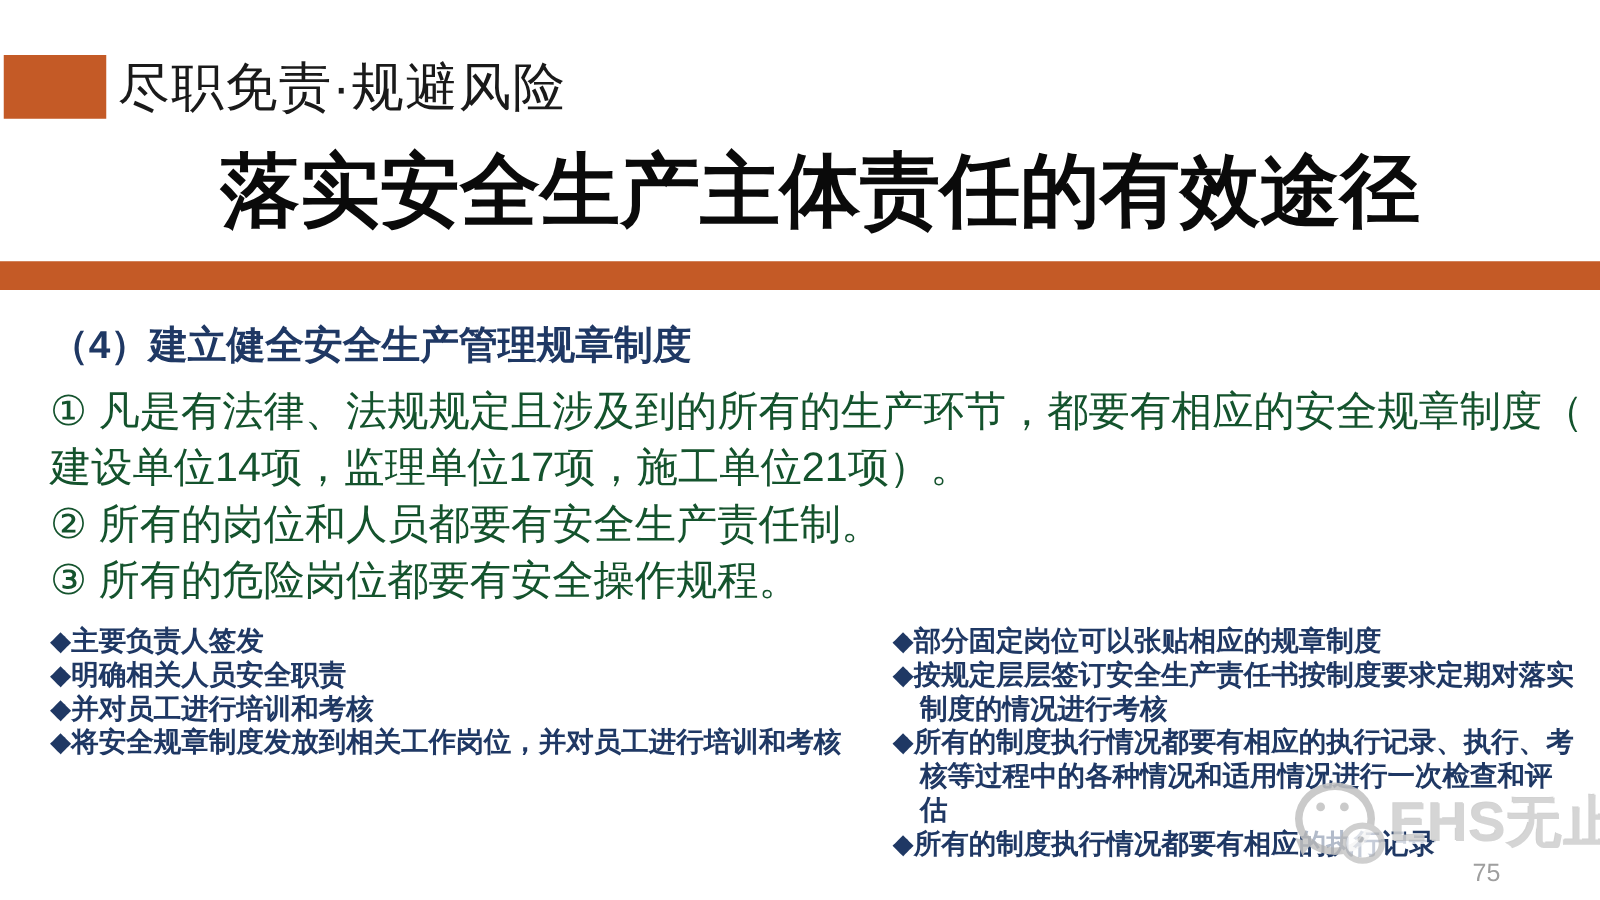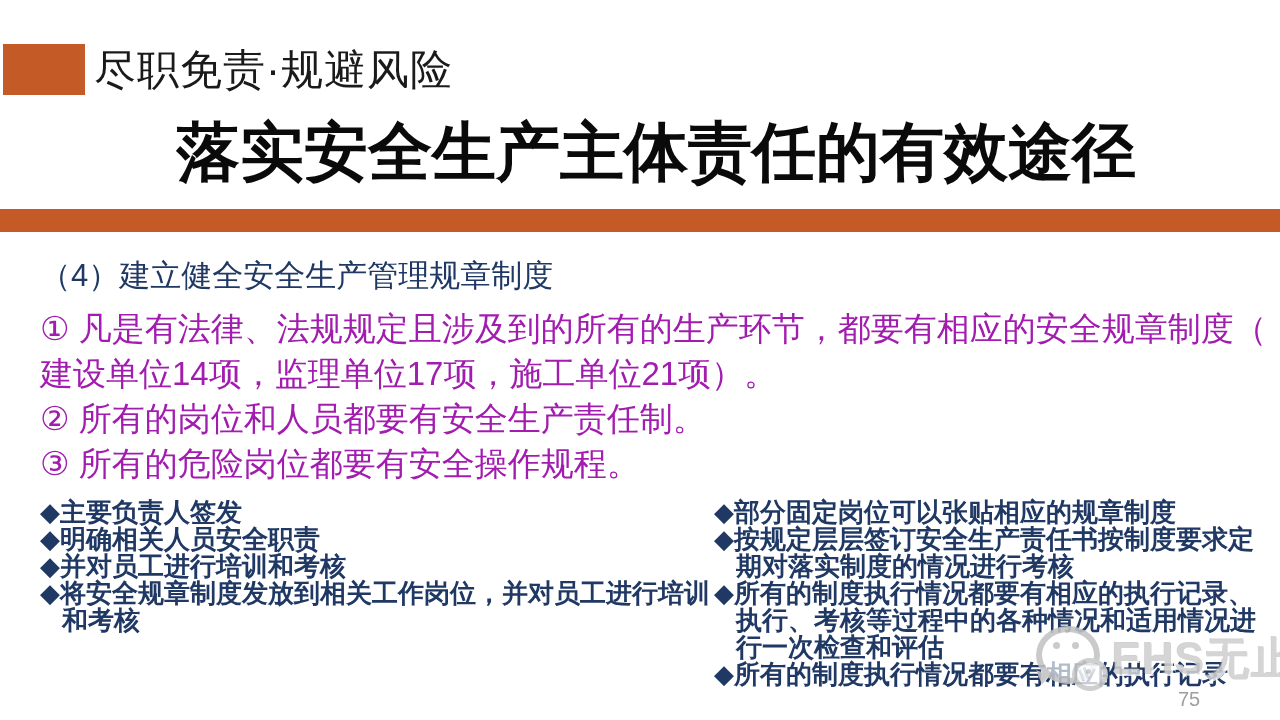--- a/index.html
+++ b/index.html
@@ -20,31 +20,31 @@
     position:absolute;left:0;top:100px;width:100%;margin:16px;
     text-align:center;font-size:64px;line-height:72px;font-weight:700;color:#0a0a0a;
     white-space:nowrap;
   }
   .orange-bar{
     position:absolute;left:0;top:209px;width:1280px;height:23px;
     background:var(--accent-orange,#C45A26);
   }
   .section-heading{
     position:absolute;left:40px;top:256px;margin:0;
-    font-size:31px;line-height:40px;font-weight:400;color:var(--navy,#1F3864);
+    font-size:31px;line-height:40px;font-weight:700;color:var(--navy,#1F3864);
     white-space:nowrap;
   }
   .body-text{
     position:absolute;left:40px;top:306px;
-    font-size:33px;line-height:45px;color:#a21caf;
+    font-size:33px;line-height:45px;color:#14532d;
   }
   .body-line{white-space:nowrap;}
   .bullets{
     position:absolute;margin:0;padding:0;list-style:none;
-    font-size:26px;line-height:27px;font-weight:700;color:var(--navy,#1F3864);
+    font-size:22px;line-height:27px;font-weight:700;color:var(--navy,#1F3864);
   }
   .bullets li{text-indent:-22px;padding-left:22px;}
   .bullets-left{left:40px;top:499px;width:690px;}
   .bullets-right{left:714px;top:499px;width:546px;}
   
   .watermark{
     position:absolute;left:1028px;top:624px;display:flex;align-items:center;
     opacity:0.88;pointer-events:none;
   }
   .wm-logo{position:relative;display:inline-block;width:84px;height:70px;}

